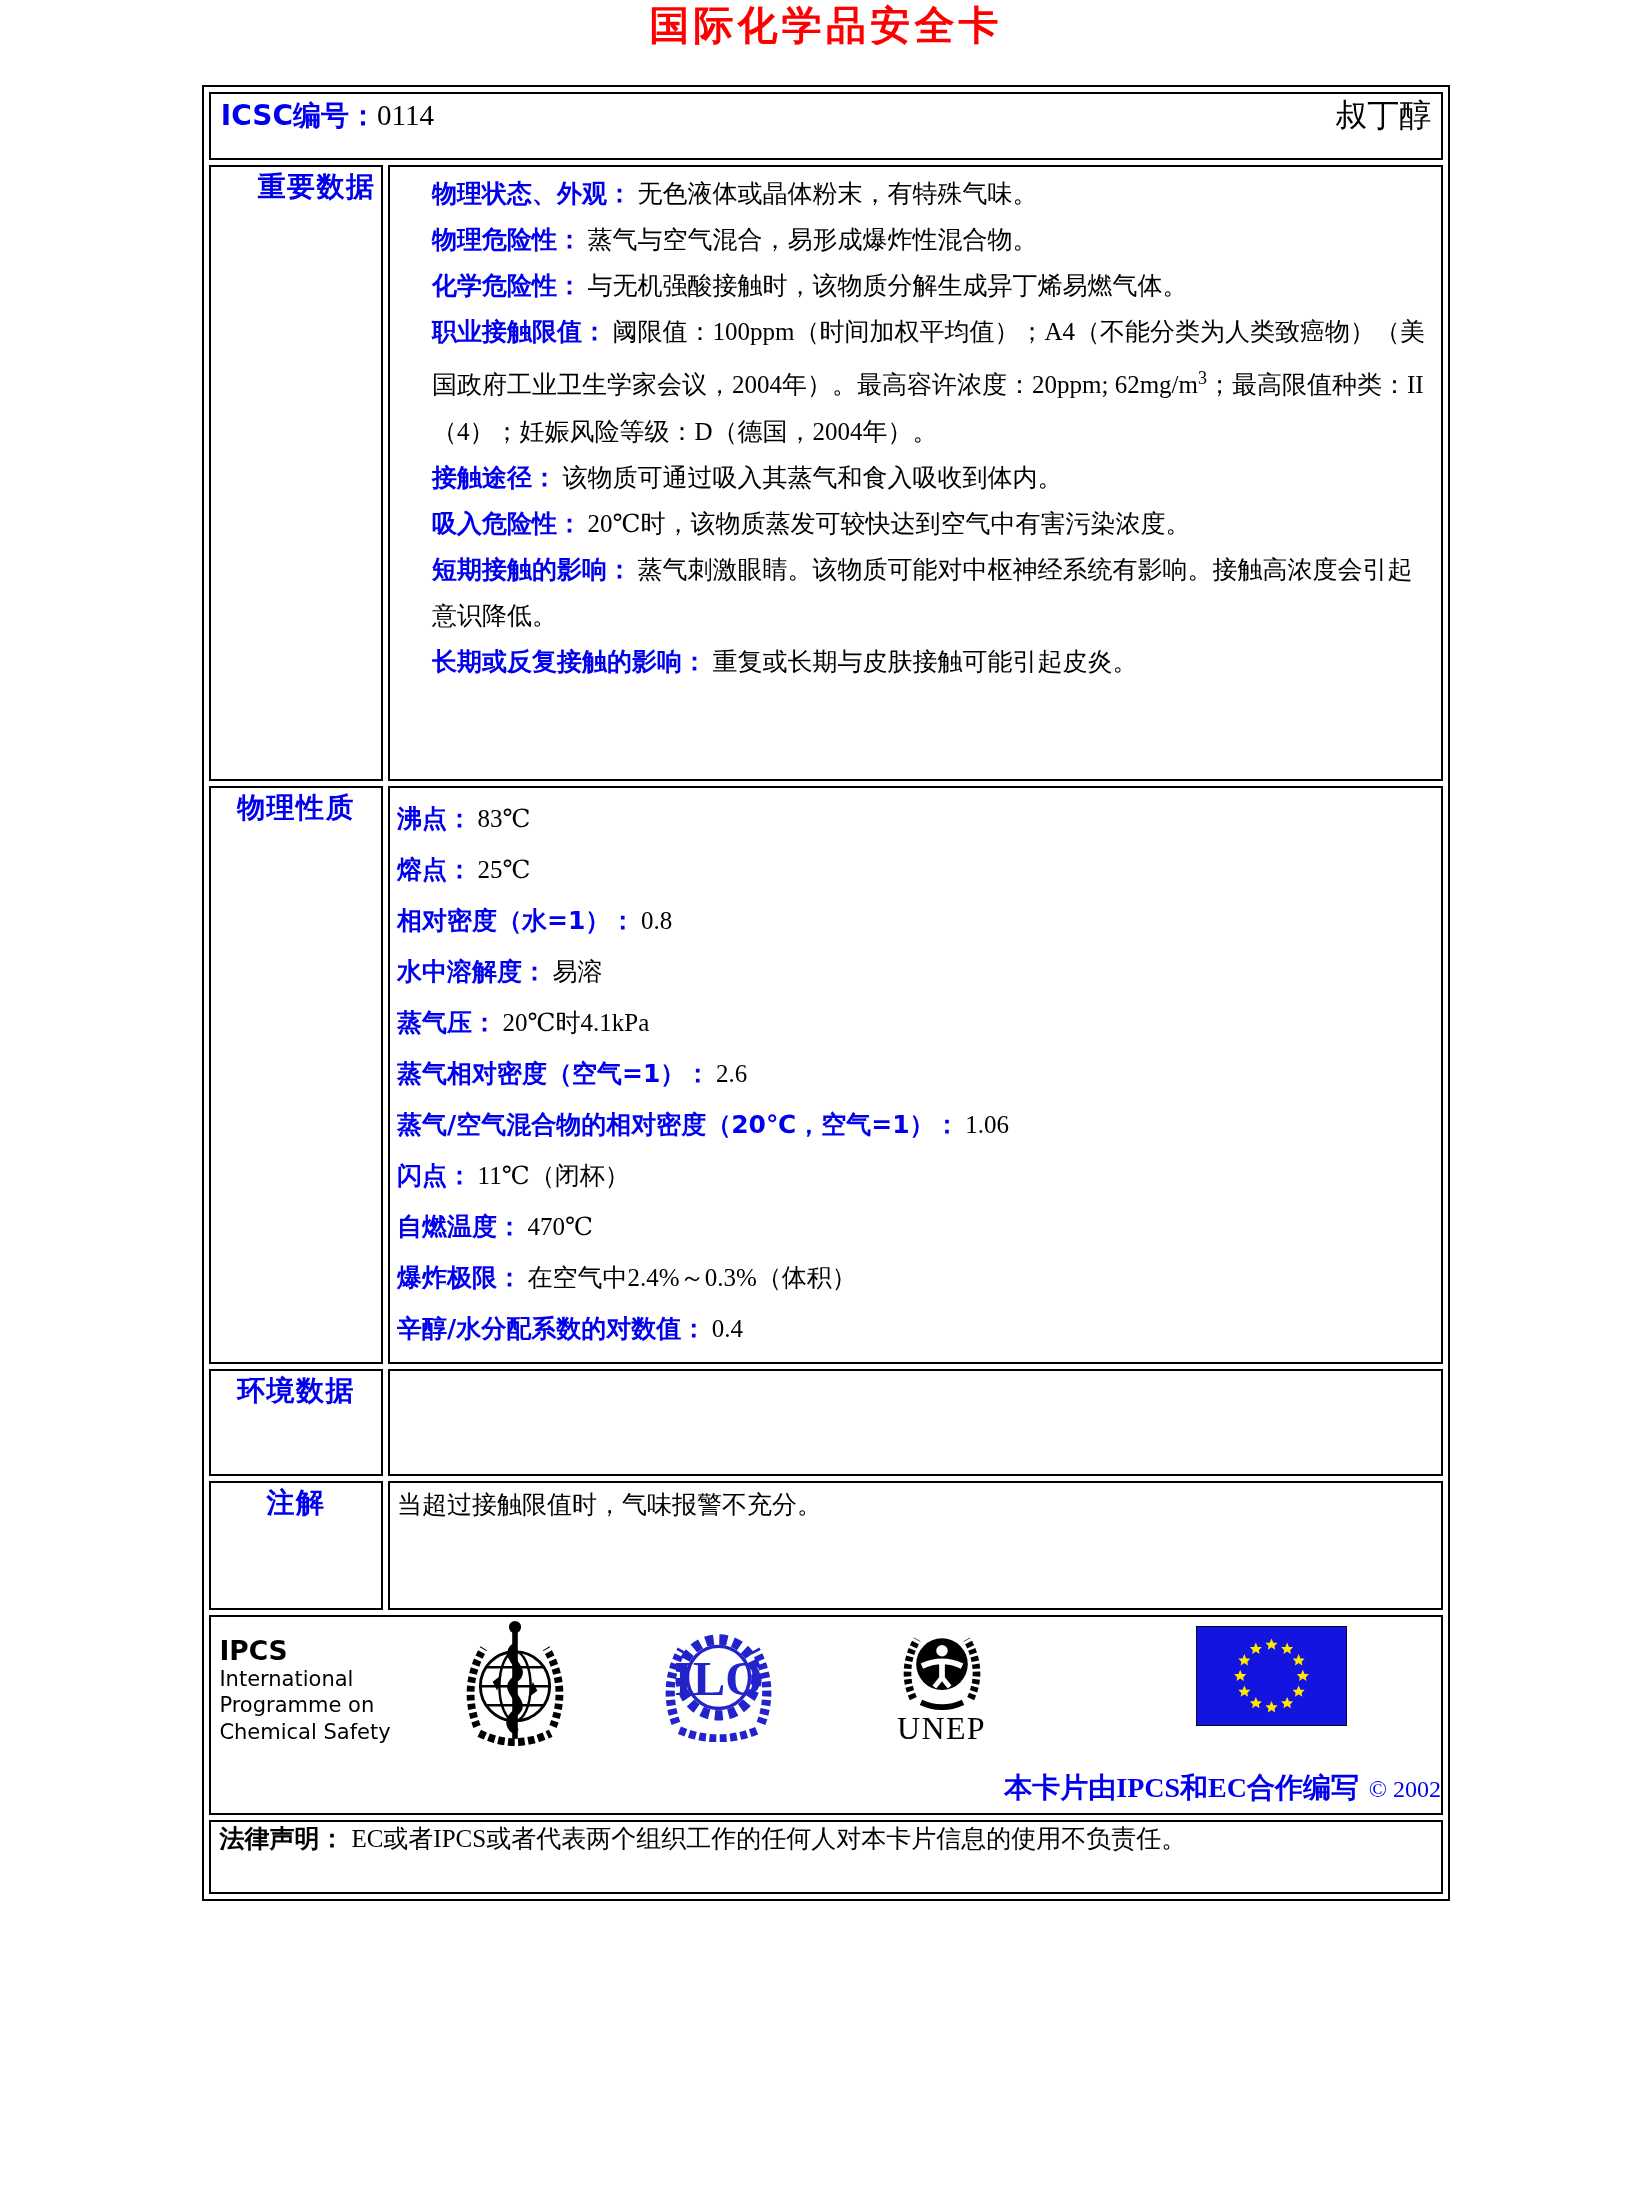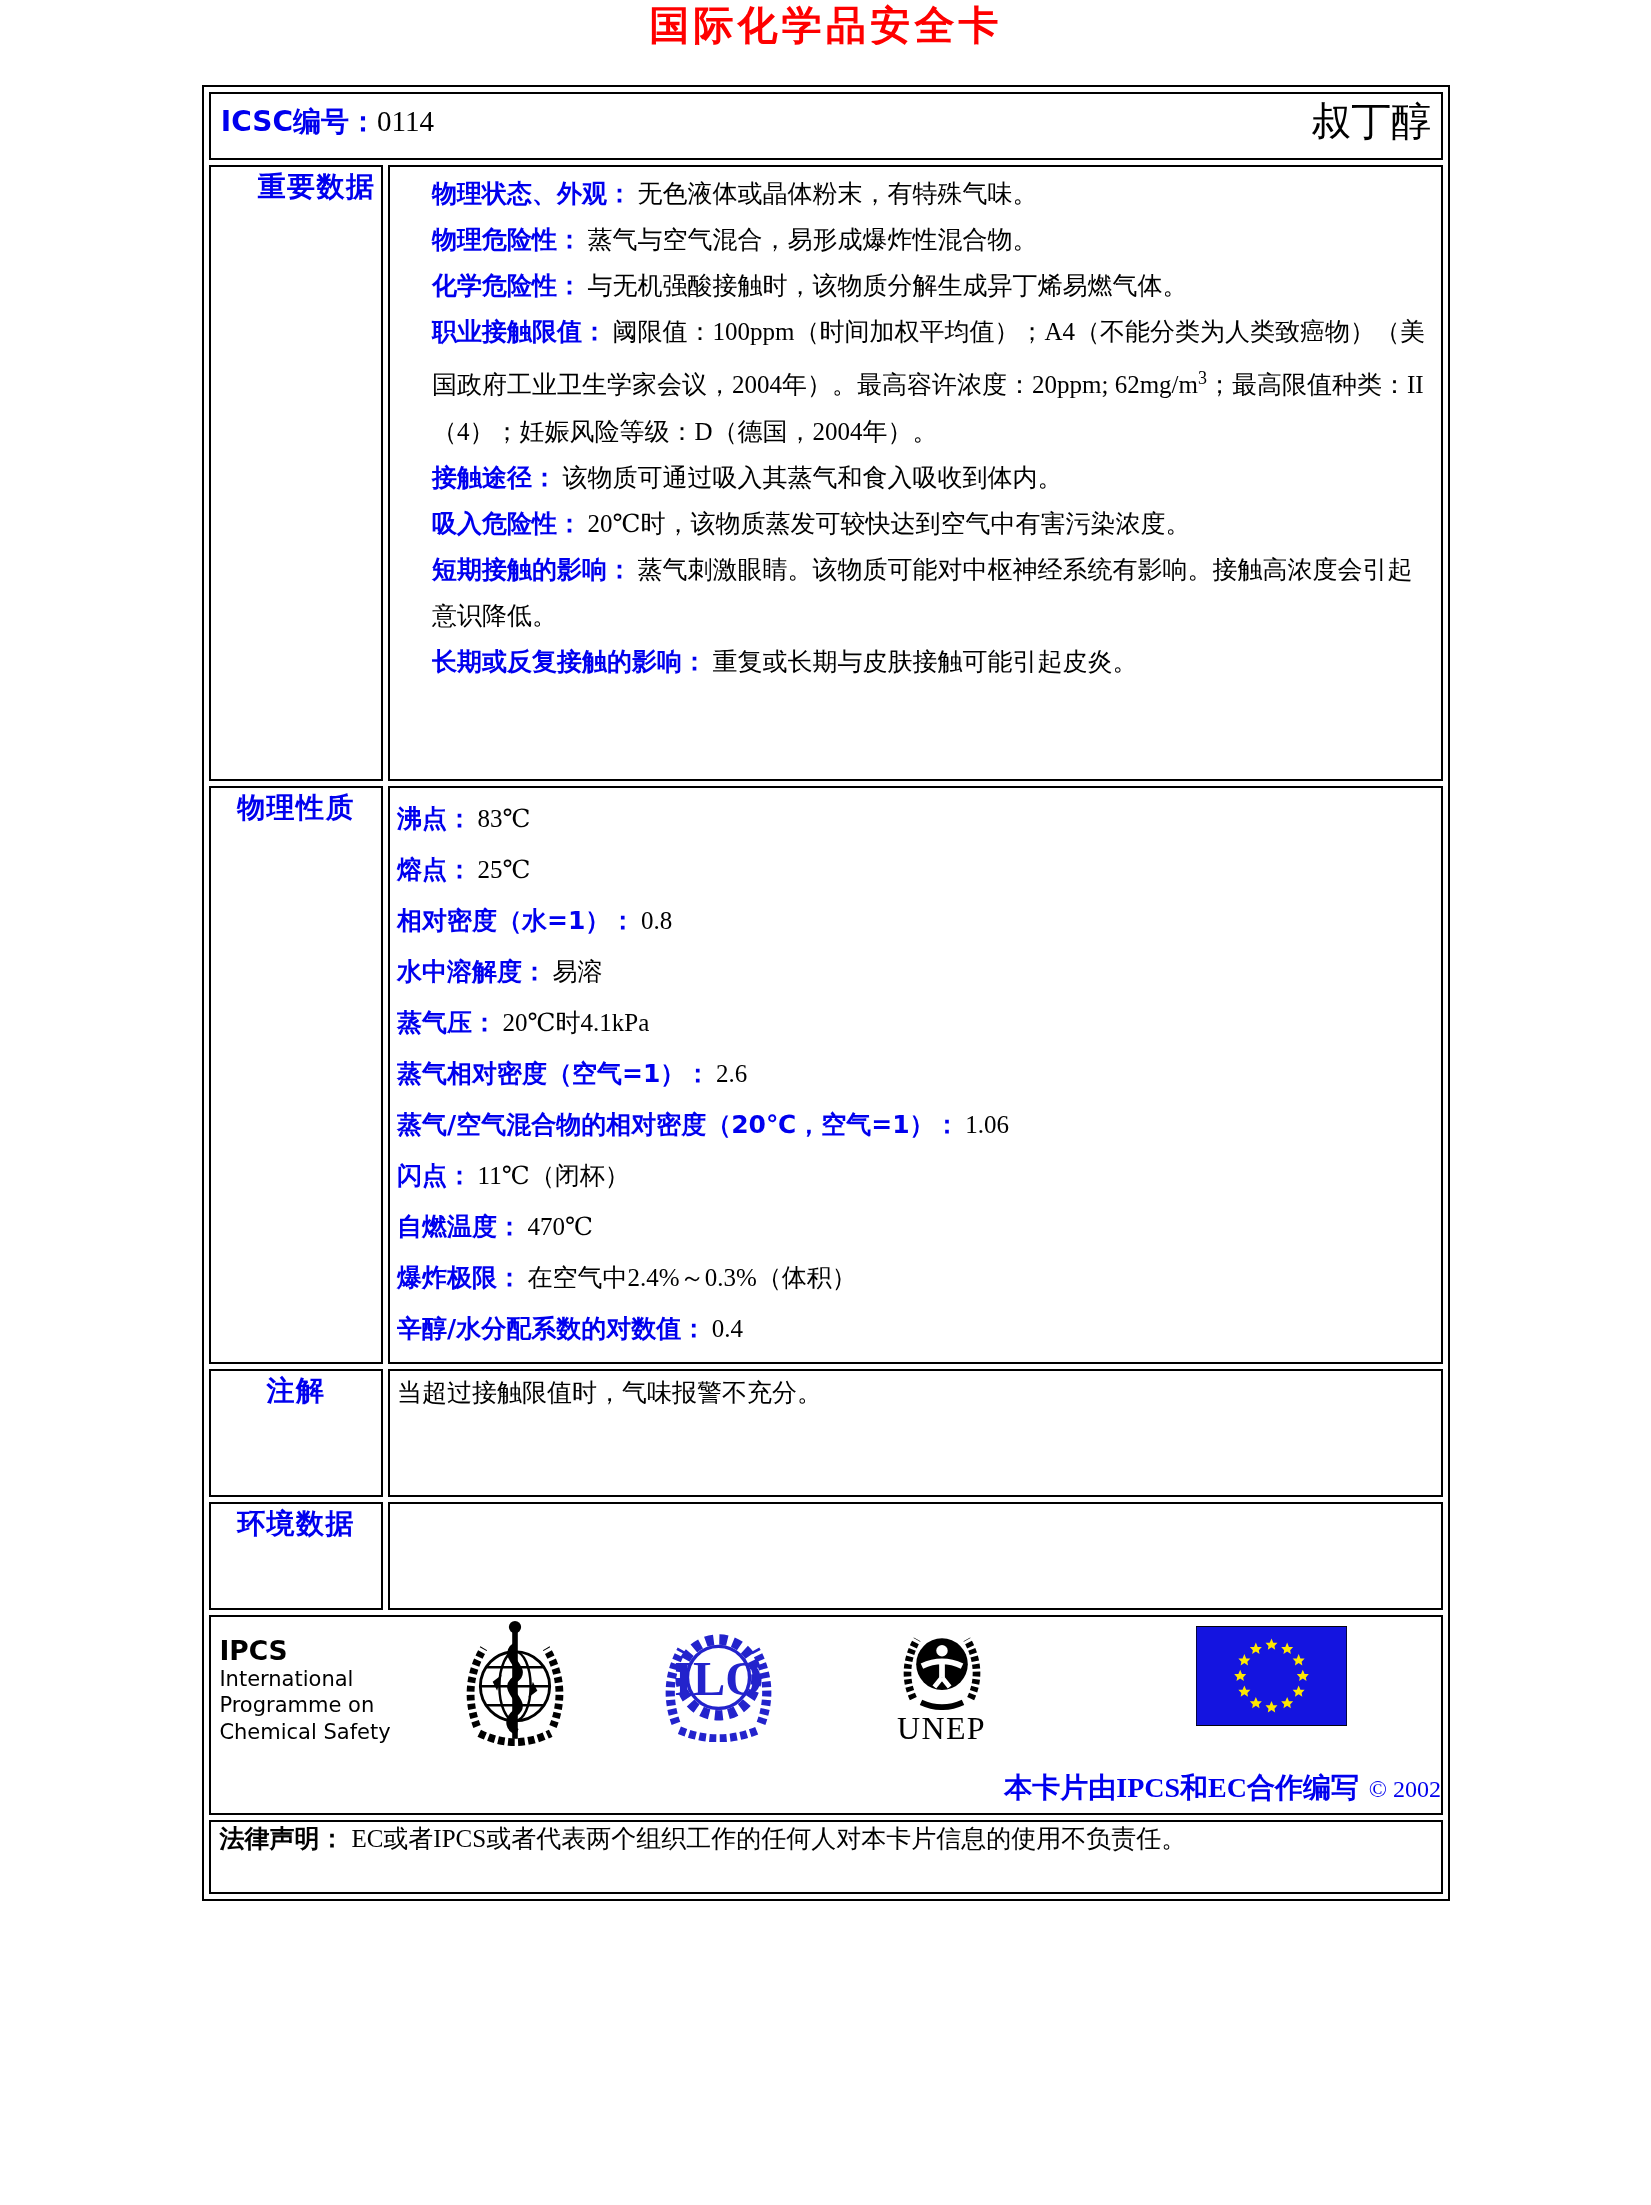--- a/index.html
+++ b/index.html
@@ -10,21 +10,21 @@
   table.card{position:absolute;left:202px;top:85px;width:1248px;
     border-collapse:separate;border-spacing:5.6px;border:2.1px solid #000;table-layout:fixed;}
   table.card td{border:2.1px solid #000;background:#fff;vertical-align:top;overflow:hidden;}
   col.c-label{width:174px;}
   
   td.hdr{height:64px;vertical-align:middle;padding:0 9.8px;}
   .hdr-flex{display:flex;justify-content:space-between;align-items:center;}
   .hdr-left{font-size:29px;}
   .hdr-label{font-family:"DejaVu Sans","Liberation Sans",sans-serif;font-weight:bold;color:#0000ee;font-size:28px;}
   .hdr-num{color:#000;font-size:29px;}
-  .chem-name{color:#000;font-size:40px;}
+  .chem-name{color:#000;font-size:32px;}
   
   td.sec-label{vertical-align:middle;text-align:center;
     font-family:"DejaVu Sans","Liberation Sans",sans-serif;font-weight:bold;
     color:#0000ee;font-size:28px;letter-spacing:1.4px;}
   
   td.content{padding:4.2px 9.8px 4.2px 7px;}
   td.content p{margin:0;font-size:25px;color:#000;}
   .imp p{line-height:46px;}
   .phy p{line-height:51px;}
   .lbl{font-family:"DejaVu Sans","Liberation Sans",sans-serif;font-weight:bold;color:#0000ee;margin-right:5.6px;}
@@ -101,29 +101,29 @@
       <p><span class="lbl">蒸气相对密度（空气=1）：</span><span class="val">2.6</span></p>
       <p><span class="lbl">蒸气/空气混合物的相对密度（20℃，空气=1）：</span><span class="val">1.06</span></p>
       <p><span class="lbl">闪点：</span><span class="val">11℃（闭杯）</span></p>
       <p><span class="lbl">自燃温度：</span><span class="val">470℃</span></p>
       <p><span class="lbl">爆炸极限：</span><span class="val">在空气中2.4%～0.3%（体积）</span></p>
       <p><span class="lbl">辛醇/水分配系数的对数值：</span><span class="val">0.4</span></p>
     </td>
   </tr>
 
   <tr>
+    <td class="sec-label h-env">环境数据</td>
+    <td class="content h-env"></td>
+  </tr>
+
+  <tr>
     <td class="sec-label h-notes">注解</td>
     <td class="content h-notes">
       <p><span class="val">当超过接触限值时，气味报警不充分。</span></p>
     </td>
-  </tr>
-
-  <tr>
-    <td class="sec-label h-env">环境数据</td>
-    <td class="content h-env"></td>
   </tr>
 
 
   <tr>
     <td class="logos" colspan="2">
       <div class="ipcs-block">
         <div class="ipcs-title">IPCS</div>
         <div class="ipcs-line">International</div>
         <div class="ipcs-line">Programme on</div>
         <div class="ipcs-line">Chemical Safety</div>

